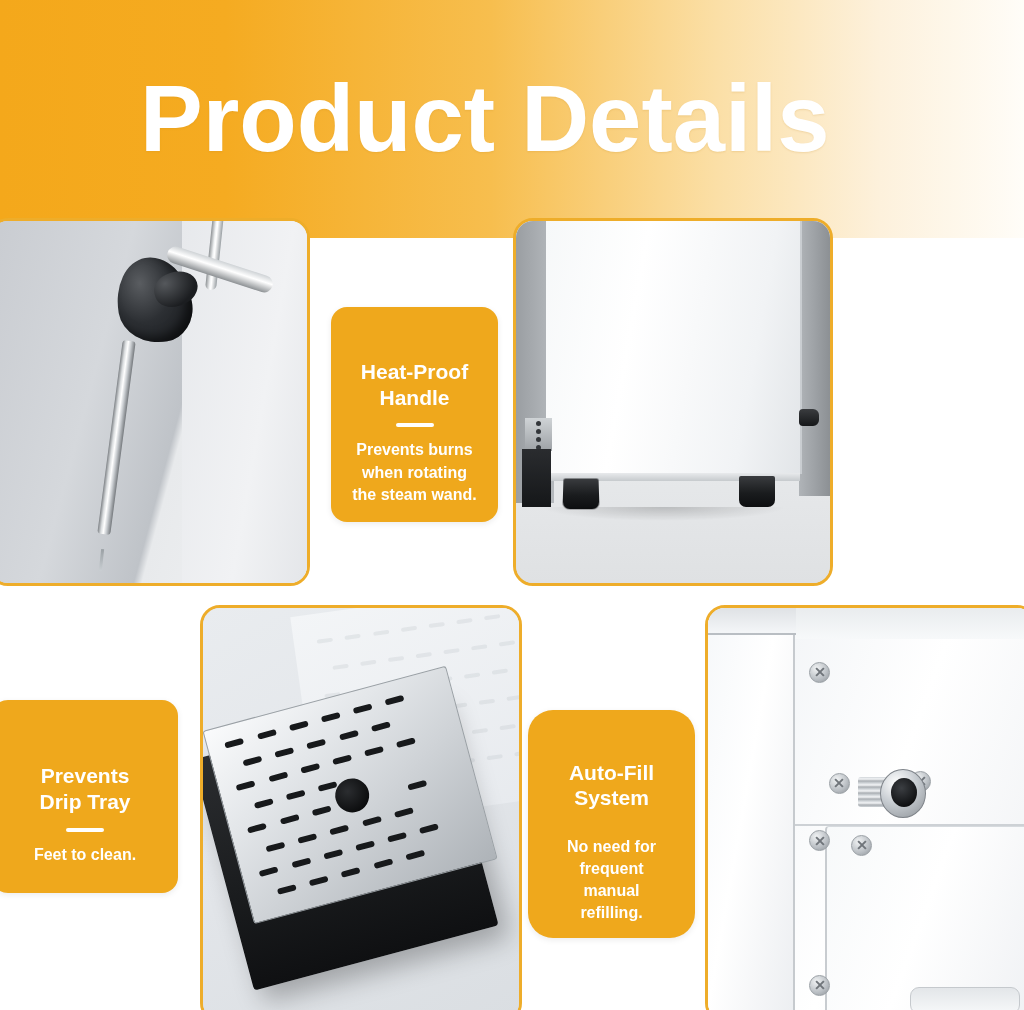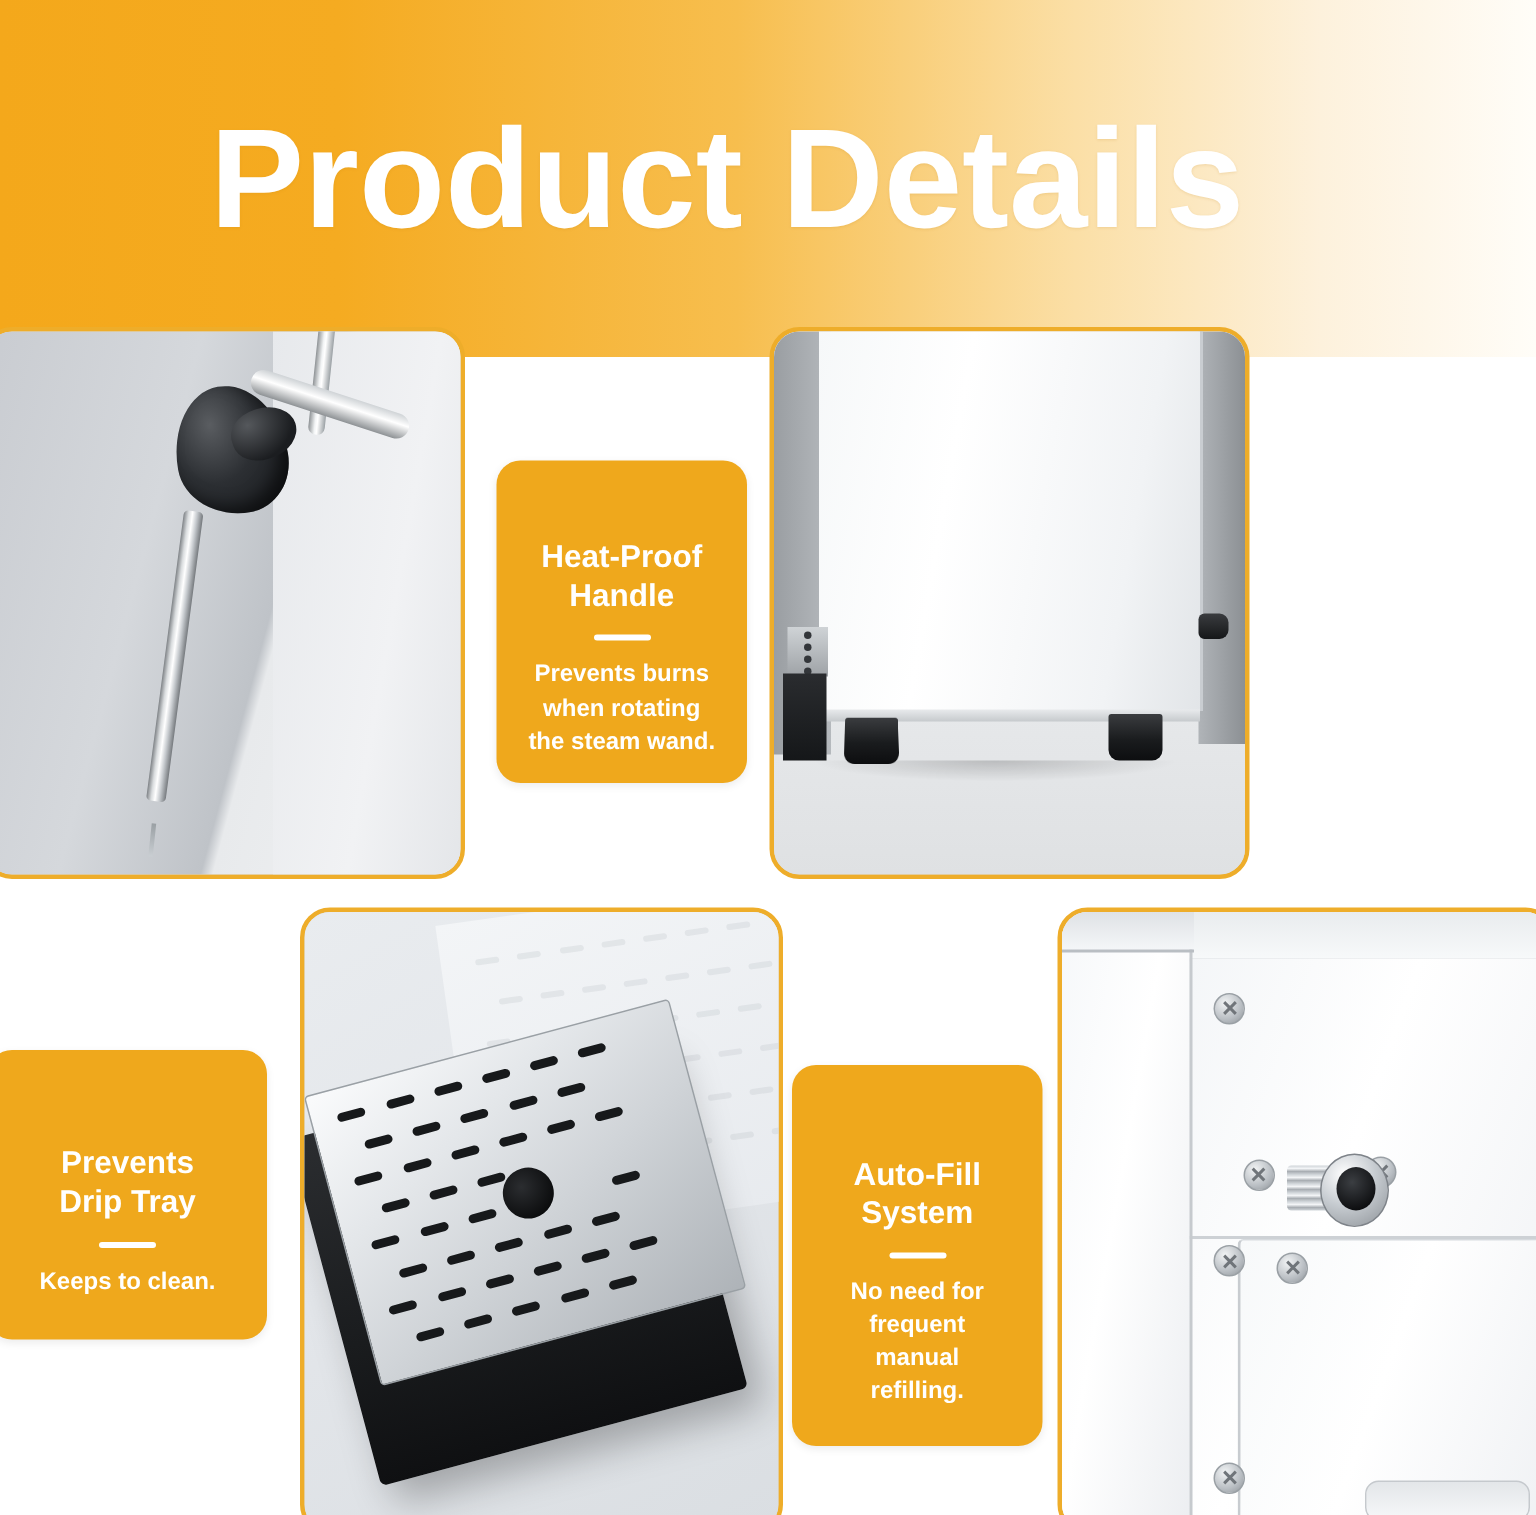--- a/index.html
+++ b/index.html
@@ -229,21 +229,21 @@
     padding:14px 10px;
     box-shadow:0 2px 6px rgba(0,0,0,.08);
   }
   .card-title{font-size:21px;font-weight:bold;line-height:1.22;white-space:pre-line;margin-top:36px;}
   .card-rule{width:38px;height:4px;background:#ffffff;border-radius:2px;margin:13px 0 12px;}
   .card-body{font-size:16px;font-weight:bold;line-height:1.38;white-space:pre-line;}
 
   .c-heat{left:331px;top:307px;width:167px;height:215px;}
   .c-feet{left:840px;top:307px;width:168px;height:222px;}
   .c-tray{left:-8px;top:700px;width:186px;height:193px;}
-  .c-auto{left:528px;top:710px;width:167px;height:254px;}
+  .c-auto{left:528px;top:710px;width:167px;height:228px;border-radius:25px;}
   .c-tray .card-title,.c-auto .card-title{font-size:21px;}
 </style>
 </head>
 <body>
 
 <div class="page">
 
   <div class="header">
     <div class="header-title">Product Details</div>
   </div>
@@ -411,21 +411,21 @@
     <div class="card-body">Prevents burns
 when rotating
 the steam wand.</div>
   </div>
 
 
   <div class="card c-tray">
     <div class="card-title">Prevents
 Drip Tray</div>
     <div class="card-rule"></div>
-    <div class="card-body">Keeps to clean.</div>
+    <div class="card-body">Feet to clean.</div>
   </div>
 
   <div class="card c-auto">
     <div class="card-title">Auto-Fill
 System</div>
     <div class="card-rule"></div>
     <div class="card-body">No need for
 frequent
 manual
 refilling.</div>

